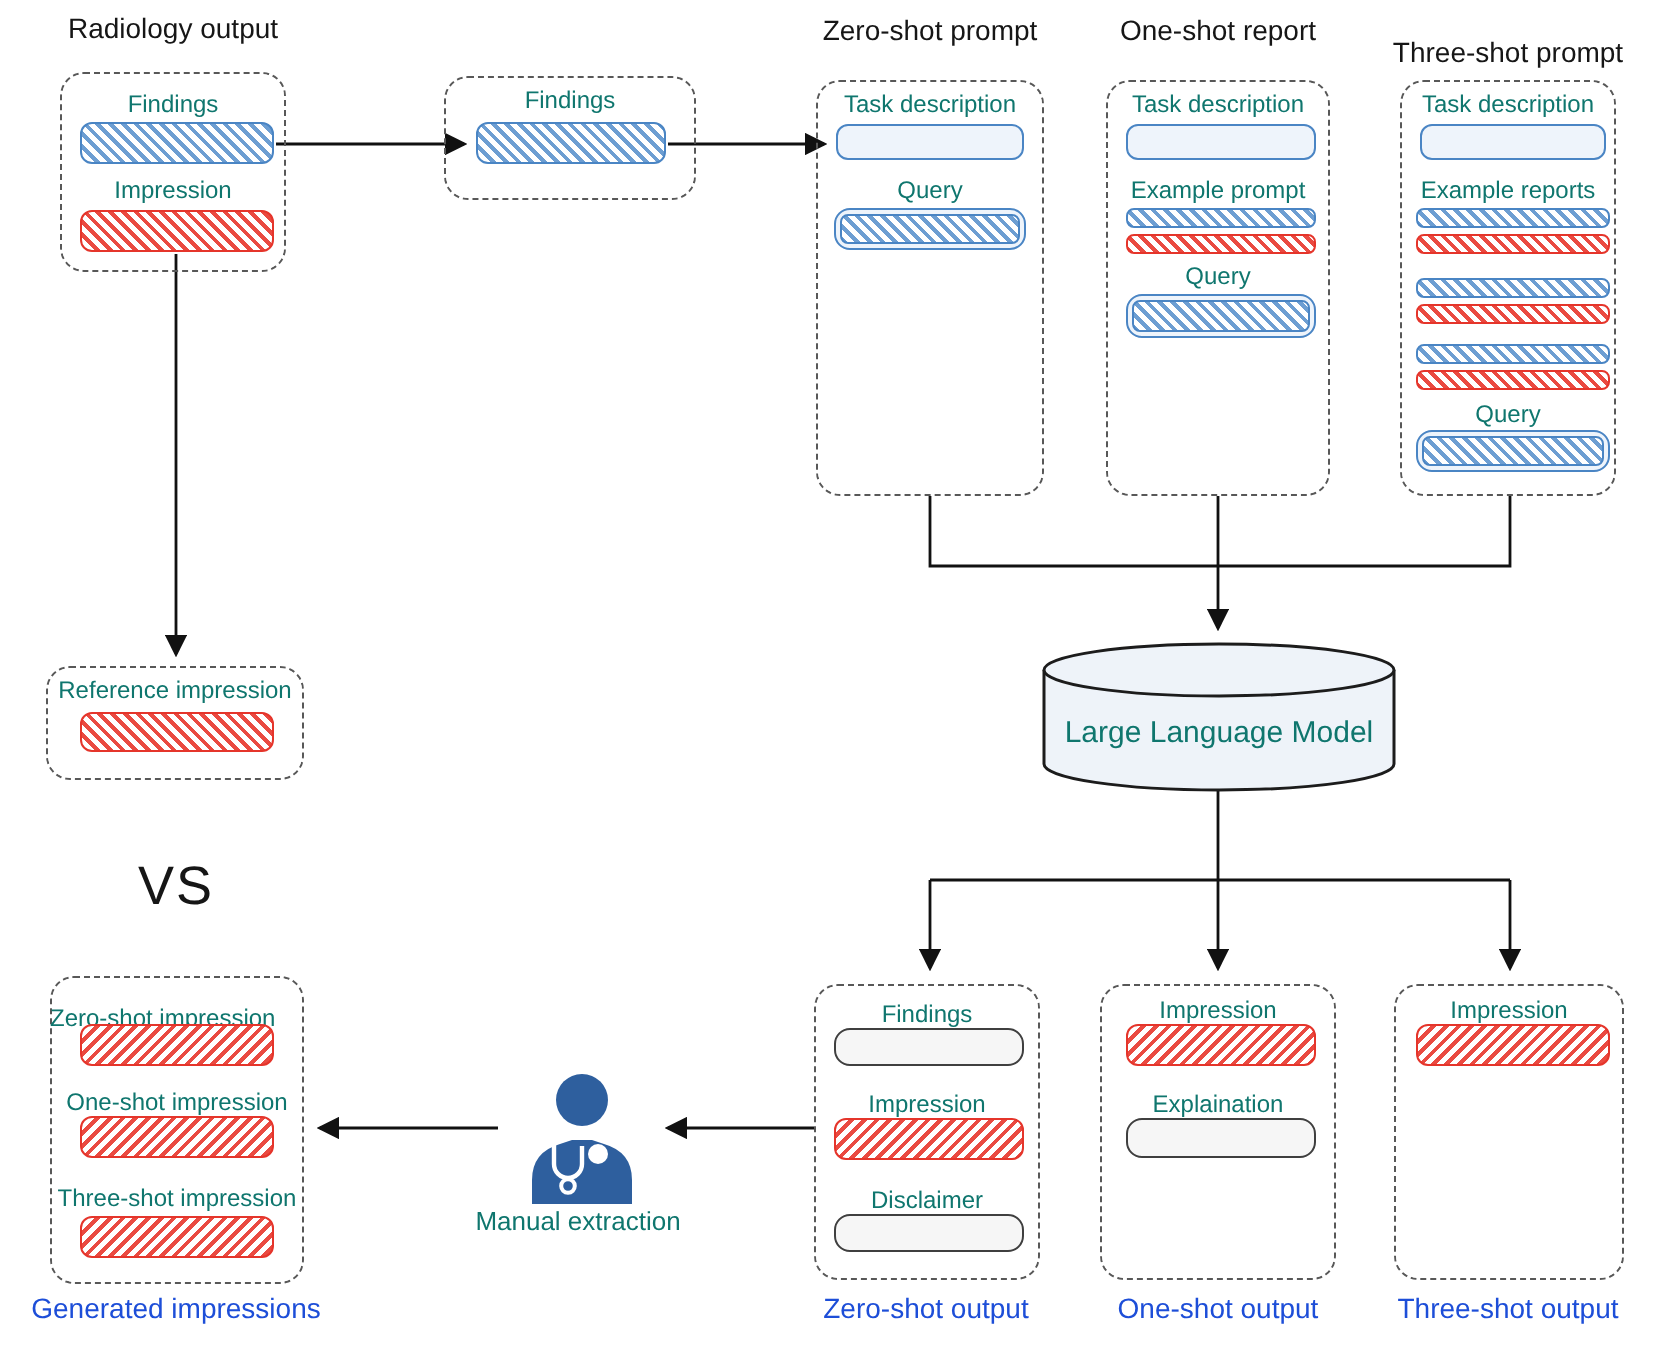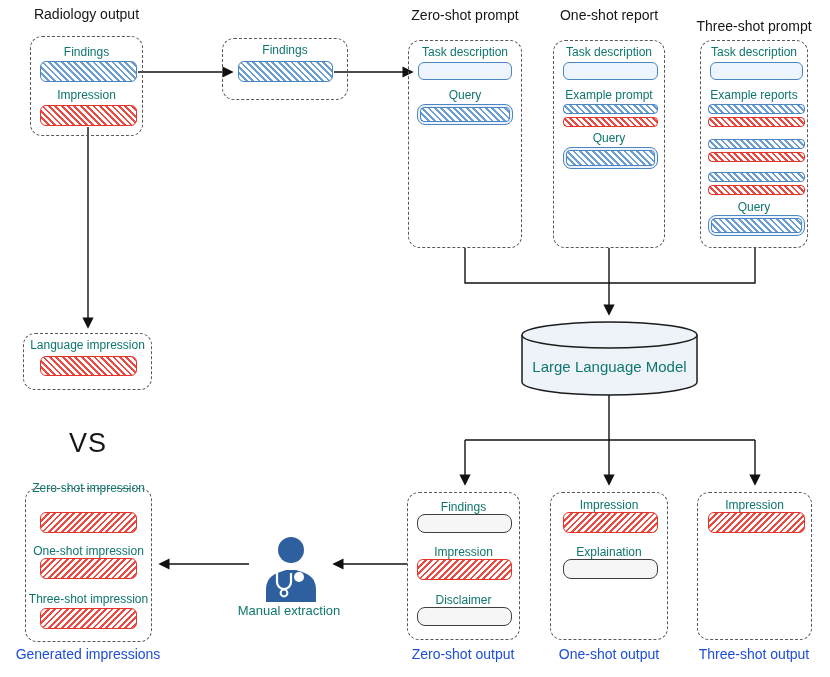--- a/index.html
+++ b/index.html
@@ -107,27 +107,27 @@
   <div class="bar h-blue thin" style="left:708px;top:172px;width:97px;height:10px;"></div>
   <div class="bar h-red thin" style="left:708px;top:185px;width:97px;height:10px;"></div>
   <div class="lbl" style="left:700px;top:200px;width:108px;">Query</div>
   <div class="qwrap" style="left:708px;top:215px;width:97px;height:21px;">
       <div class="qin"></div>
     </div>
 
   <div class="lbl" style="left:522px;top:358px;width:175px;font-size:15px;line-height:17px;">Large Language Model</div>
 
   <div class="dashed-box" style="left:23px;top:333px;width:129px;height:57px;"></div>
-  <div class="lbl" style="left:23px;top:338px;width:129px;">Language impression</div>
+  <div class="lbl" style="left:23px;top:338px;width:129px;">Reference impression</div>
   <div class="bar h-red" style="left:40px;top:356px;width:97px;height:20px;"></div>
 
   <div class="lbl vs" style="left:58px;top:429px;width:60px;">VS</div>
 
   <div class="dashed-box" style="left:25px;top:488px;width:127px;height:154px;"></div>
-  <div class="lbl" style="left:25px;top:481px;width:127px;">Zero-shot impression</div>
+  <div class="lbl" style="left:25px;top:502px;width:106px;text-align:right;">Zero-shot impression</div>
   <div class="bar h-red-f" style="left:40px;top:512px;width:97px;height:21px;"></div>
   <div class="lbl" style="left:25px;top:544px;width:127px;">One-shot impression</div>
   <div class="bar h-red-f" style="left:40px;top:558px;width:97px;height:21px;"></div>
   <div class="lbl" style="left:25px;top:592px;width:127px;">Three-shot impression</div>
   <div class="bar h-red-f" style="left:40px;top:608px;width:97px;height:21px;"></div>
   <div class="lbl caption" style="left:3px;top:646px;width:170px;">Generated impressions</div>
 
   <svg class="overlay" style="left:263px;top:534px;" width="56" height="68" viewBox="0 0 56 68">
     <circle cx="28" cy="16" r="13" fill="#2e5f9e"></circle>
     <path d="M3 68 V56 Q3 42 17 38 L23 36 H33 L39 38 Q53 42 53 56 V68 Z" fill="#2e5f9e"></path>

